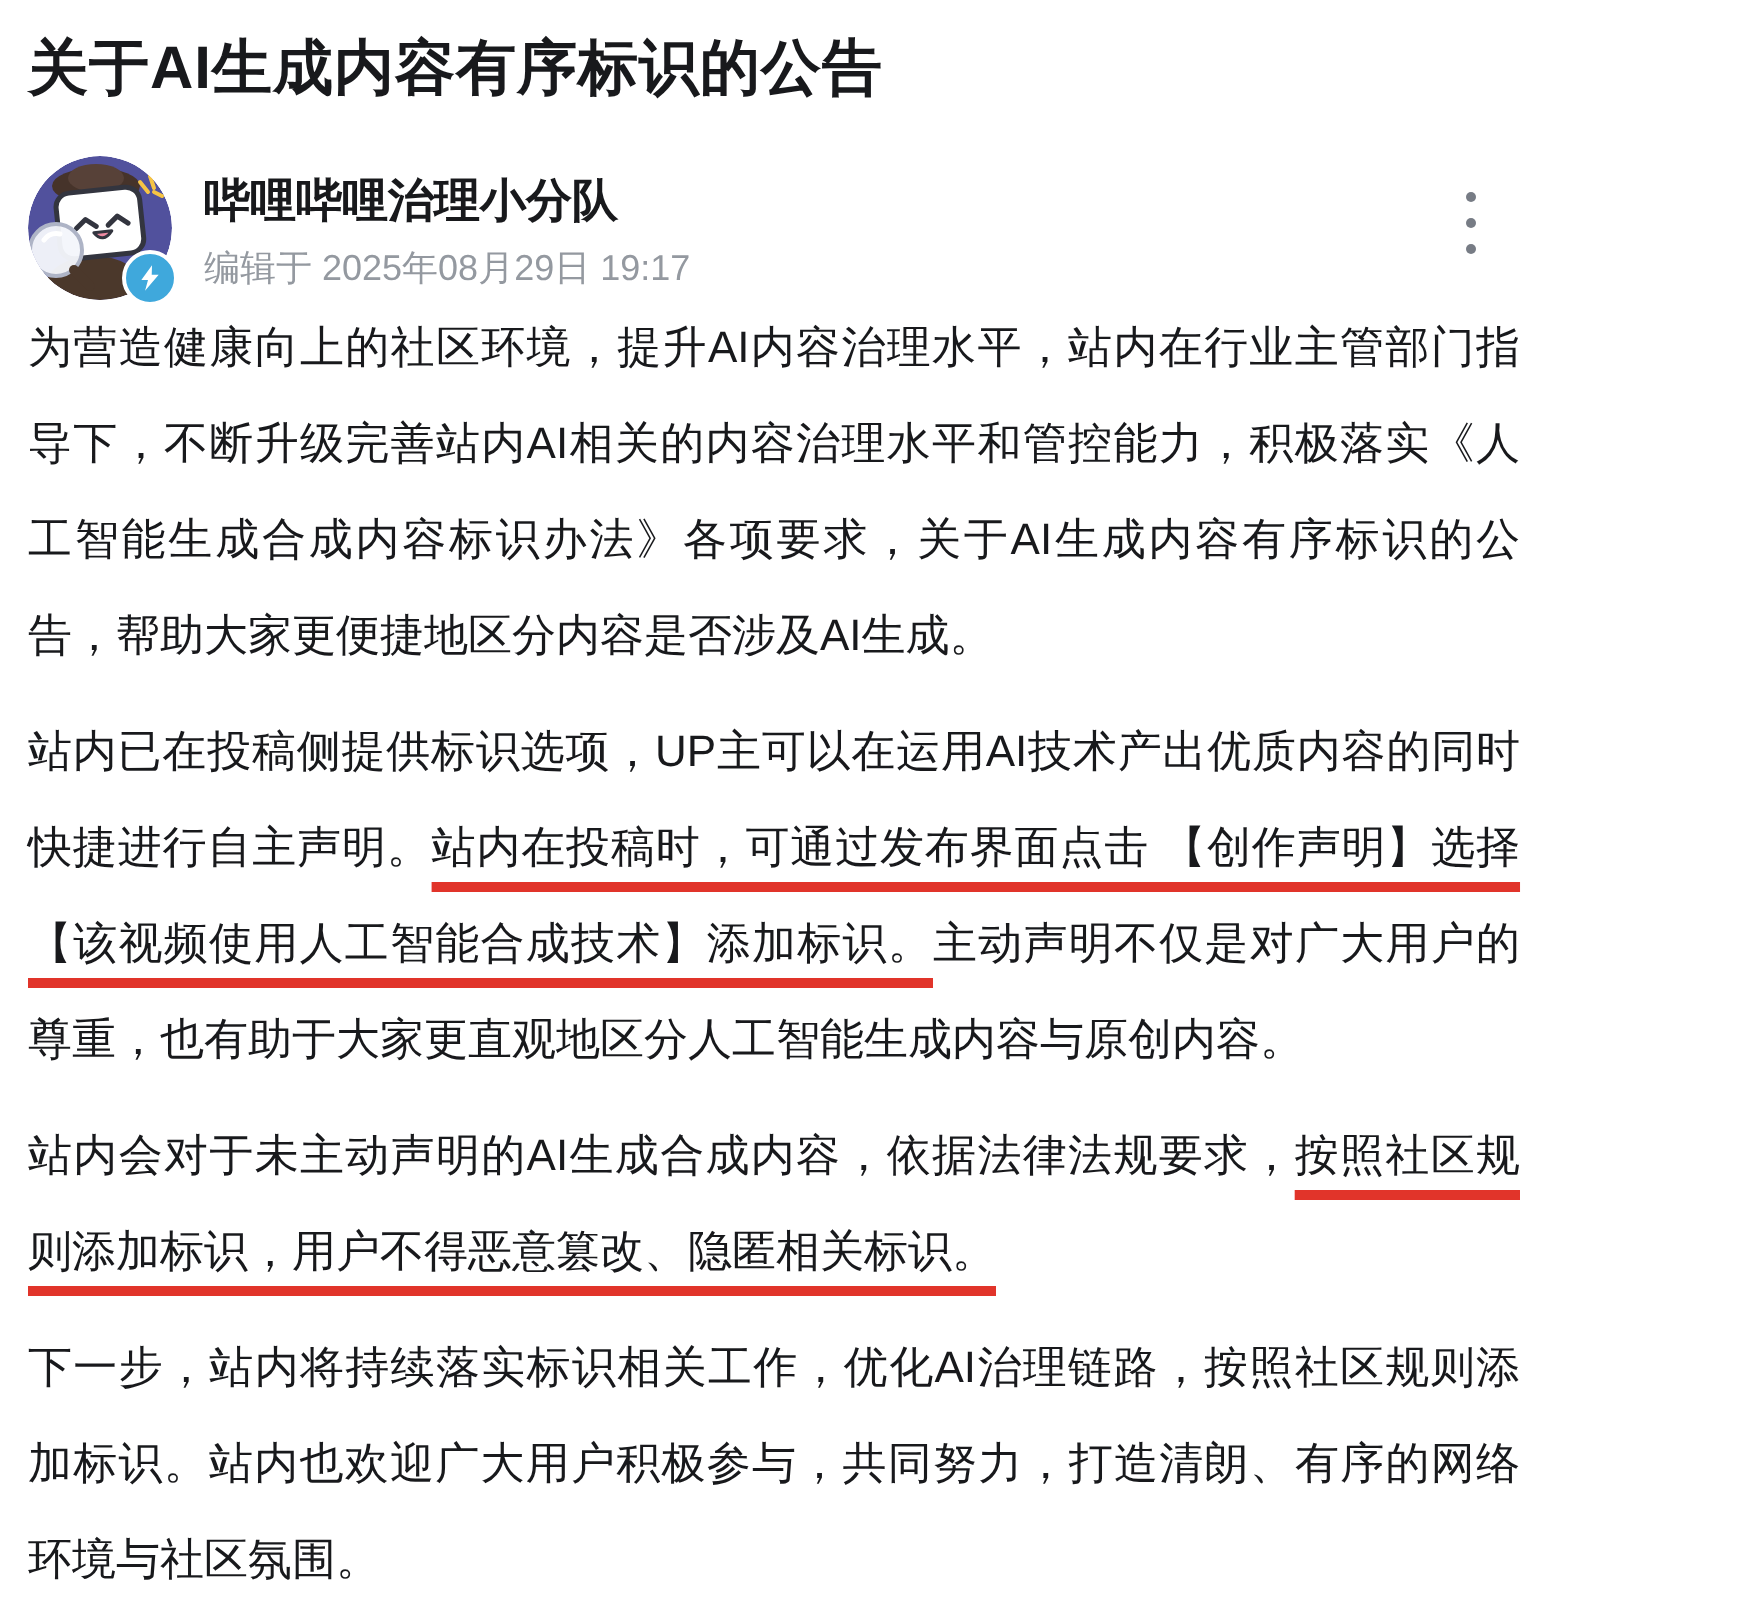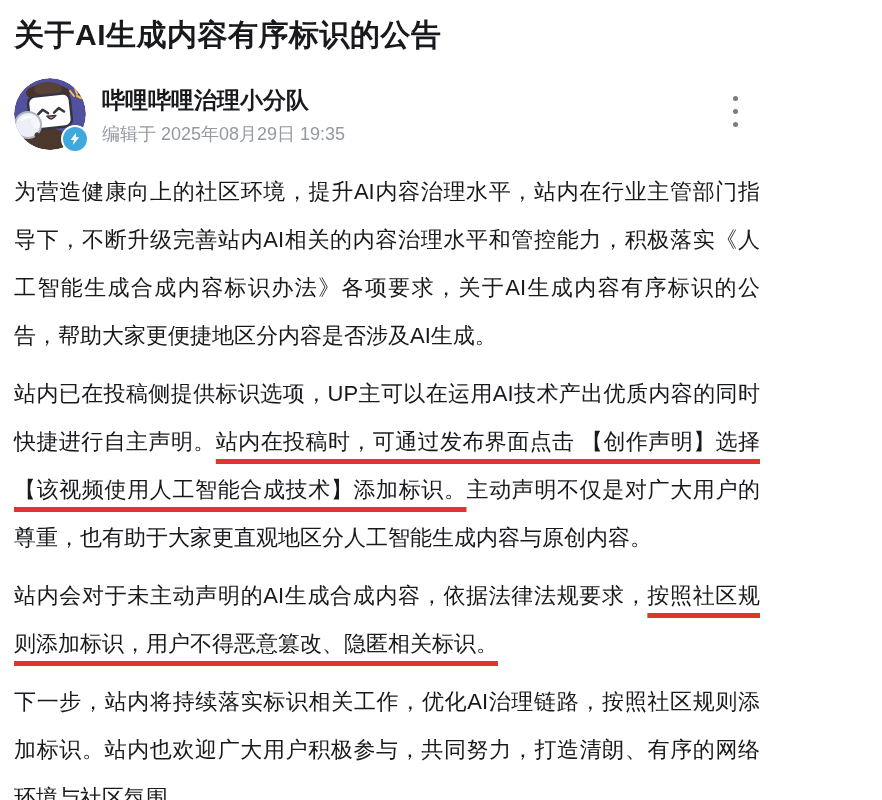--- a/index.html
+++ b/index.html
@@ -24,21 +24,20 @@
     font-size: 30px;
     font-weight: 700;
     line-height: 38px;
     margin: 4px 0 24px 0;
     color: #18191c;
     letter-spacing: 0.5px;
   }
   .author-row {
     display: flex;
     align-items: flex-start;
-    margin-bottom: 18px;
   }
   .avatar-wrap {
     position: relative;
     width: 72px;
     height: 72px;
     flex: 0 0 auto;
     cursor: pointer;
   }
   .avatar-svg {
     display: block;
@@ -145,21 +144,21 @@
       </svg>
       <span class="badge">
         <svg viewBox="0 0 24 24">
             <path d="M13.5 2.5 L5.5 13.5 h5 l-2.2 8 L18.5 9.5 h-5.2 z" fill="#ffffff"></path>
           </svg>
       </span>
     </div>
 
     <div class="author-info">
       <div class="author-name">哔哩哔哩治理小分队</div>
-      <div class="author-meta">编辑于 2025年08月29日 19:35</div>
+      <div class="author-meta">编辑于 2025年08月29日 19:17</div>
     </div>
 
     <div class="menu-btn">
       <i></i>
       <i></i>
       <i></i>
     </div>
 
   </div>
 

